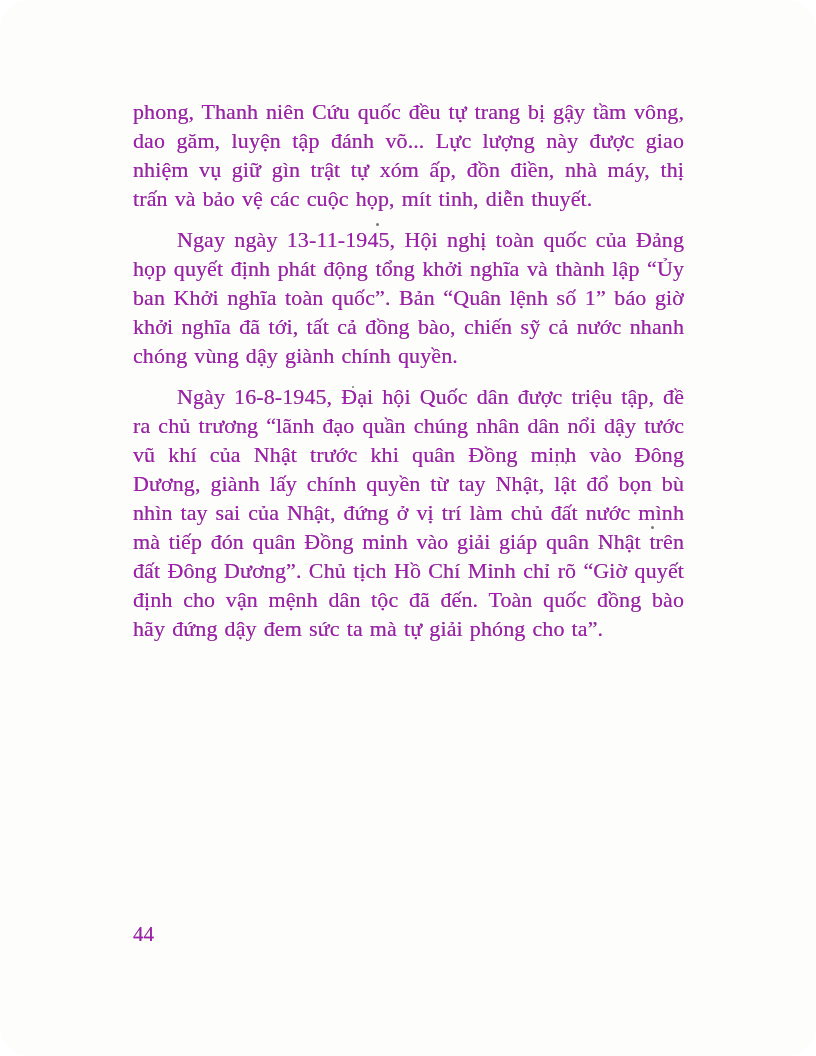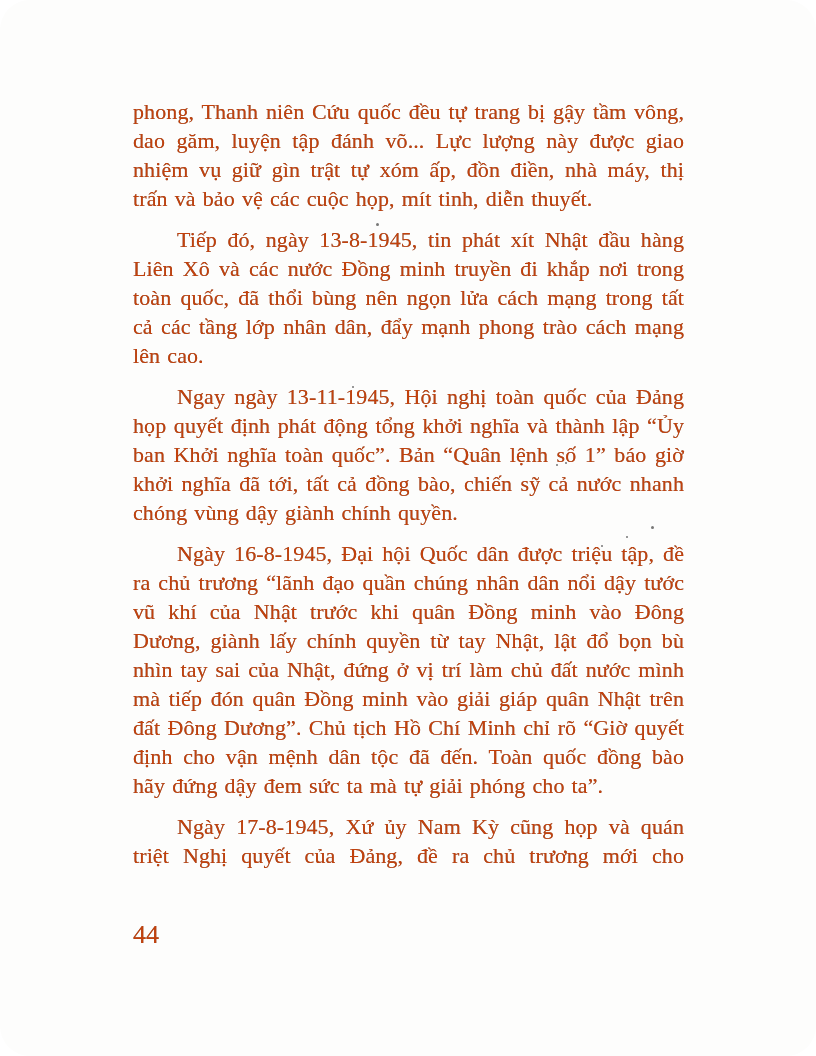--- a/index.html
+++ b/index.html
@@ -8,21 +8,21 @@
     padding: 0;
     background: #ffffff;
   }
   .page {
     position: relative;
     width: 816px;
     height: 1056px;
     background: #fdfdfc;
     overflow: hidden;
     font-family: "Liberation Serif", "DejaVu Serif", serif;
-    color: #c2410c;
+    color: #a21caf;
     border-radius: 30px;
   }
   .text-block {
     position: absolute;
     left: 133px;
     top: 97px;
     width: 551px;
   }
   .para {
     margin: 0 0 12px 0;
@@ -34,21 +34,21 @@
     
     text-shadow: 0 0 0.6px rgba(34, 34, 34, 0.55);
   }
   .para.indent { text-indent: 44px; }
   
   .para.cont-last { text-align-last: justify; }
   .page-number {
     position: absolute;
     left: 133px;
     top: 920px;
-    font-size: 26px;
+    font-size: 21px;
     line-height: 29px;
     text-shadow: 0 0 0.6px rgba(34, 34, 34, 0.55);
     text-align: center;
   }
   .speck {
     position: absolute;
     background: #4a4a4a;
     border-radius: 50%;
     opacity: 0.75;
   }
@@ -59,24 +59,22 @@
   .speck.s5 { left: 626px; top: 536px; width: 2px; height: 2px; }
   .speck.s6 { left: 651px; top: 526px; width: 3px; height: 3px; }
   .speck.s7 { left: 352px; top: 386px; width: 2px; height: 2px; }
 </style>
 </head>
 <body>
 
 <div class="page">
   <div class="text-block">
     <p class="para">phong, Thanh niên Cứu quốc đều tự trang bị gậy tầm vông, dao găm, luyện tập đánh võ... Lực lượng này được giao nhiệm vụ giữ gìn trật tự xóm ấp, đồn điền, nhà máy, thị trấn và bảo vệ các cuộc họp, mít tinh, diễn thuyết.</p>
-    <p class="para indent">Tiếp đó, ngày 13-8-1945, tin phát xít Nhật đầu hàng Liên Xô và các nước Đồng minh truyền đi khắp nơi trong toàn quốc, đã thổi bùng nên ngọn lửa cách mạng trong tất cả các tầng lớp nhân dân, đẩy mạnh phong trào cách mạng lên cao.</p>
     <p class="para indent">Ngay ngày 13-11-1945, Hội nghị toàn quốc của Đảng họp quyết định phát động tổng khởi nghĩa và thành lập “Ủy ban Khởi nghĩa toàn quốc”. Bản “Quân lệnh số 1” báo giờ khởi nghĩa đã tới, tất cả đồng bào, chiến sỹ cả nước nhanh chóng vùng dậy giành chính quyền.</p>
     <p class="para indent">Ngày 16-8-1945, Đại hội Quốc dân được triệu tập, đề ra chủ trương “lãnh đạo quần chúng nhân dân nổi dậy tước vũ khí của Nhật trước khi quân Đồng minh vào Đông Dương, giành lấy chính quyền từ tay Nhật, lật đổ bọn bù nhìn tay sai của Nhật, đứng ở vị trí làm chủ đất nước mình mà tiếp đón quân Đồng minh vào giải giáp quân Nhật trên đất Đông Dương”. Chủ tịch Hồ Chí Minh chỉ rõ “Giờ quyết định cho vận mệnh dân tộc đã đến. Toàn quốc đồng bào hãy đứng dậy đem sức ta mà tự giải phóng cho ta”.</p>
-    <p class="para indent cont-last">Ngày 17-8-1945, Xứ ủy Nam Kỳ cũng họp và quán triệt Nghị quyết của Đảng, đề ra chủ trương mới cho</p>
   </div>
 
   <div class="page-number">44</div>
 
   <span class="speck s1"></span>
   <span class="speck s2"></span>
   <span class="speck s3"></span>
   <span class="speck s4"></span>
   <span class="speck s5"></span>
   <span class="speck s6"></span>

